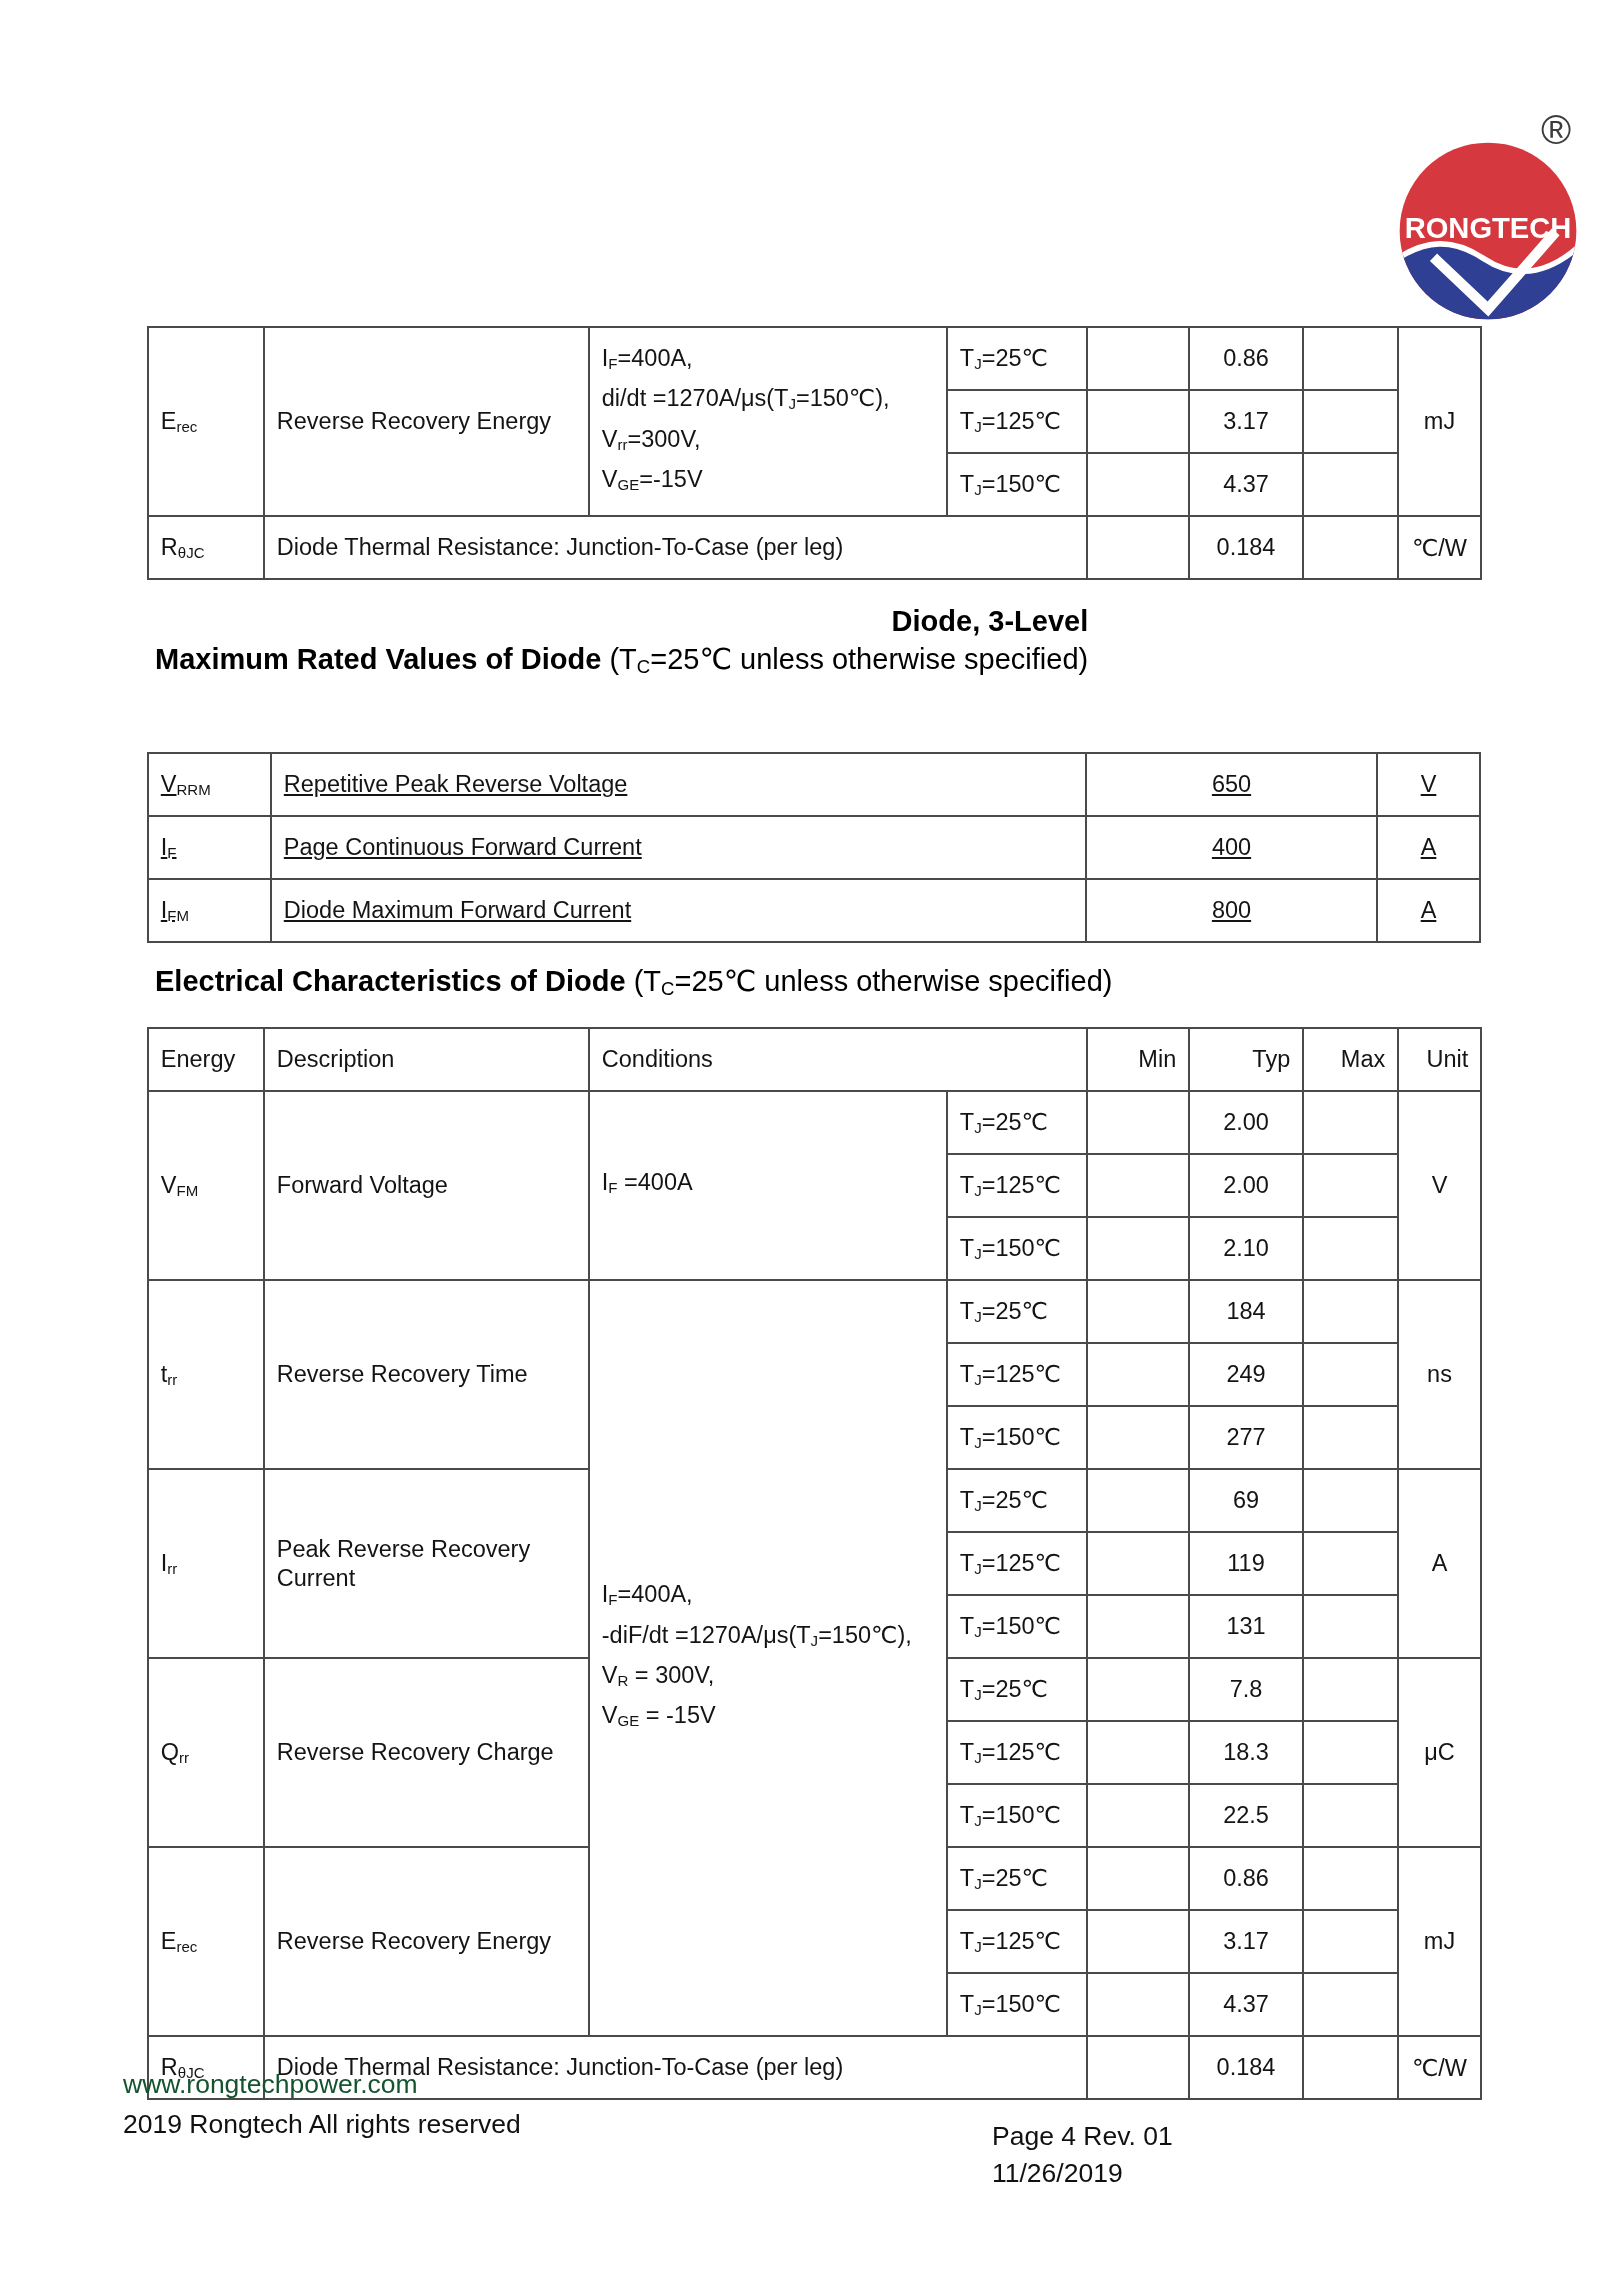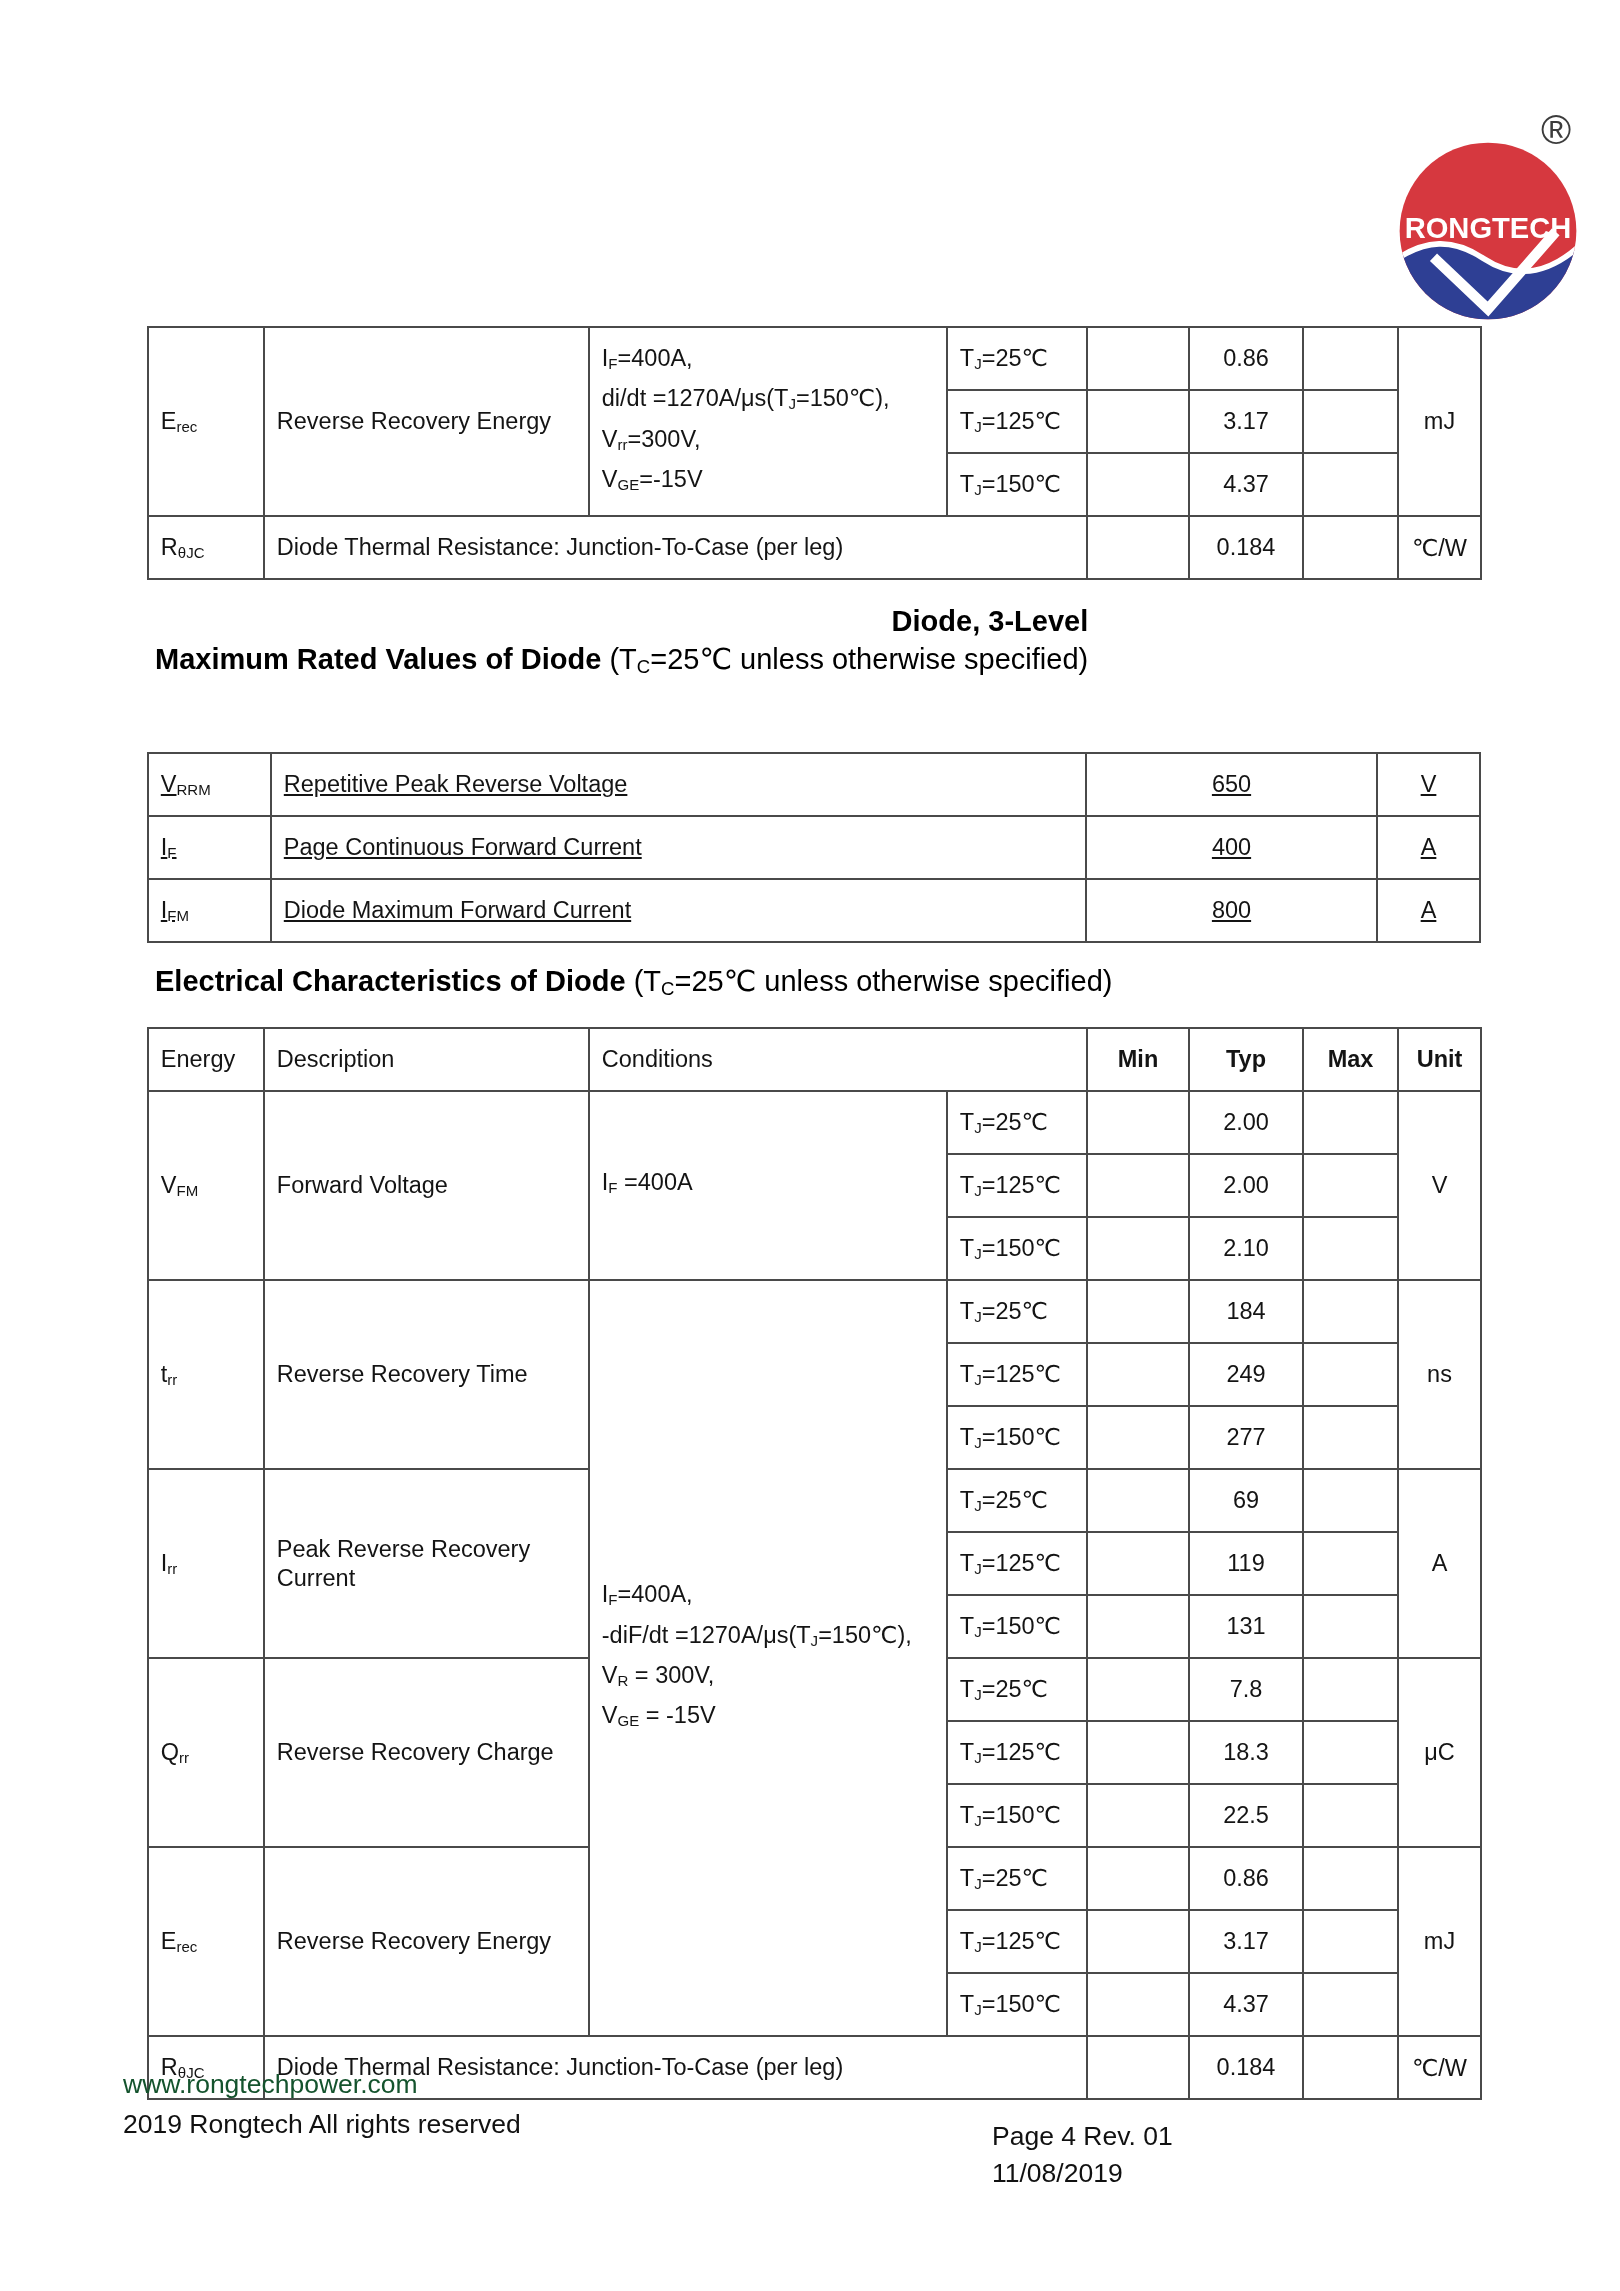--- a/index.html
+++ b/index.html
@@ -19,21 +19,21 @@
   .t3{top:1027px;}
   tr.grp > td{border-top-width:2.9px;}
   td.sym{padding-left:15.7px;}
   td.desc{padding-left:15.7px;line-height:29px;}
   td.cond{padding-left:15.7px;}
   td.cond div{line-height:35px;white-space:nowrap;}
   td.tj{padding-left:13.7px;white-space:nowrap;}
   td.val{text-align:center;padding:2px 3.9px;}
   td.unit{text-align:center;padding:2px 3.9px;}
   td.hcell{font-size:23.5px;}
-  td.hval{text-align:center;font-weight:bold;}
+  td.hval{text-align:right;}
   .sub{font-size:0.64em;vertical-align:-0.22em;letter-spacing:0;}
 
   
   .heading{position:absolute;left:155px;font-size:29px;line-height:38px;color:#000;}
   .h1{top:602px;text-align:right;}
   .h2{top:962px;}
   .b{font-weight:bold;}
 
   
   .f-left{position:absolute;left:123px;top:2064px;font-size:26.5px;line-height:40px;}
@@ -302,17 +302,17 @@
       </tr>
     </tbody>
   </table>
 
   <div class="f-left">
     <div><a class="f-link">www.rongtechpower.com</a></div>
     <div class="f-copy">2019 Rongtech All rights reserved</div>
   </div>
   <div class="f-right">
     <div>Page 4 Rev. 01</div>
-    <div>11/08/2019</div>
+    <div>11/26/2019</div>
   </div>
 
 </div>
 
 
 </body></html>

